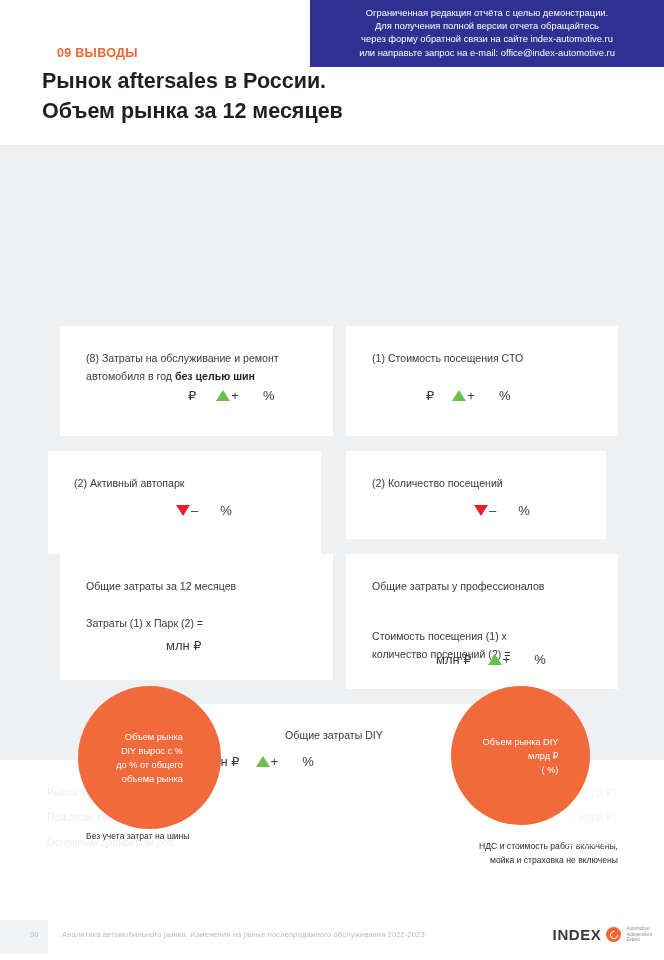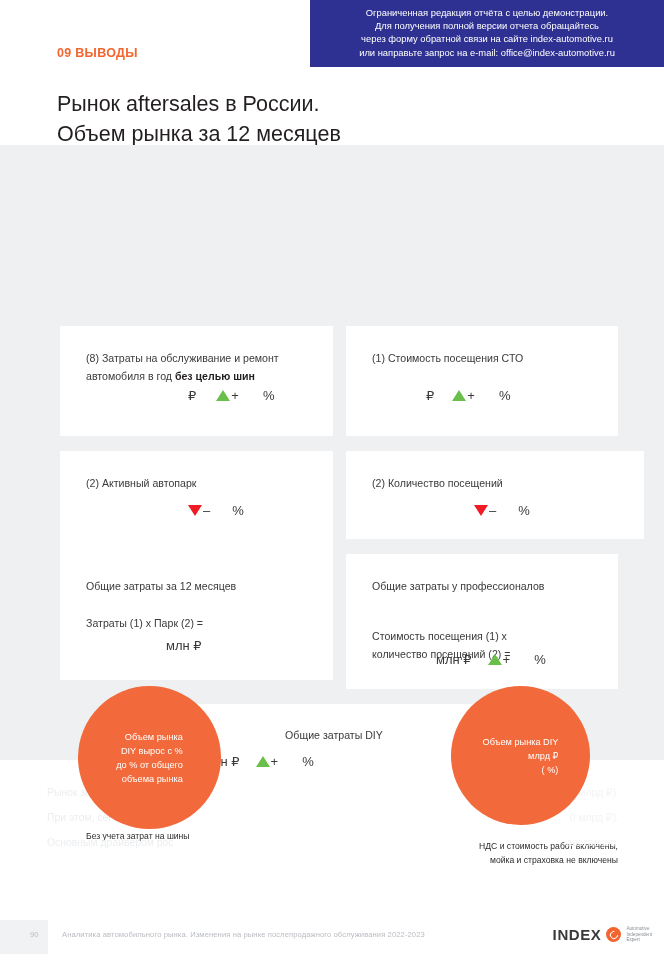--- a/index.html
+++ b/index.html
@@ -47,28 +47,27 @@
     position: absolute;
     left: 57px;
     top: 46px;
     color: #f26531;
     font-size: 12.5px;
     font-weight: bold;
     letter-spacing: .3px;
   }
   .title {
     position: absolute;
-    left: 57px;
+    left: 42px;
     top: 66px;
     font-size: 21.5px;
     line-height: 30px;
     color: #231f20;
-    font-weight: normal;
+    font-weight: bold;
     white-space: pre-line;
-    margin-top: 23px;
   }
 
   
   .stage {
     position: absolute;
     top: 145px;
     left: 0;
     width: 664px;
     height: 615px;
     background: #eef0f2;
@@ -116,22 +115,22 @@
   .tri.down {
     border-left: 7px solid transparent;
     border-right: 7px solid transparent;
     border-top: 11px solid #ee1c25;
   }
   .sign { font-size: 13px; color: #3a3a3a; }
 
   
   #card-cost-service   { left: 60px;  top: 181px; width: 273px; height: 110px; }
   #card-sto-visit-cost { left: 346px; top: 181px; width: 272px; height: 110px; }
-  #card-active-fleet   { left: 60px;  top: 306px; width: 273px; height: 103px;  }
-  #card-visit-count    { left: 346px; top: 306px; width: 298px; height: 88px; padding-left: 40px;  }
+  #card-active-fleet   { left: 48px;  top: 306px; width: 273px; height: 103px;  }
+  #card-visit-count    { left: 346px; top: 306px; width: 260px; height: 88px; padding-left: 40px;  }
   #card-total-12m      { left: 60px;  top: 409px; width: 273px; height: 126px; padding-left: 24px; }
   #card-total-pro      { left: 346px; top: 409px; width: 272px; height: 135px; }
   #card-diy-total      { left: 144px; top: 559px; width: 380px; height: 97px;  }
 
   .eq-line {
     position: absolute;
     left: 26px;
     right: 14px;
     top: 60px;
     font-size: 10.6px;

